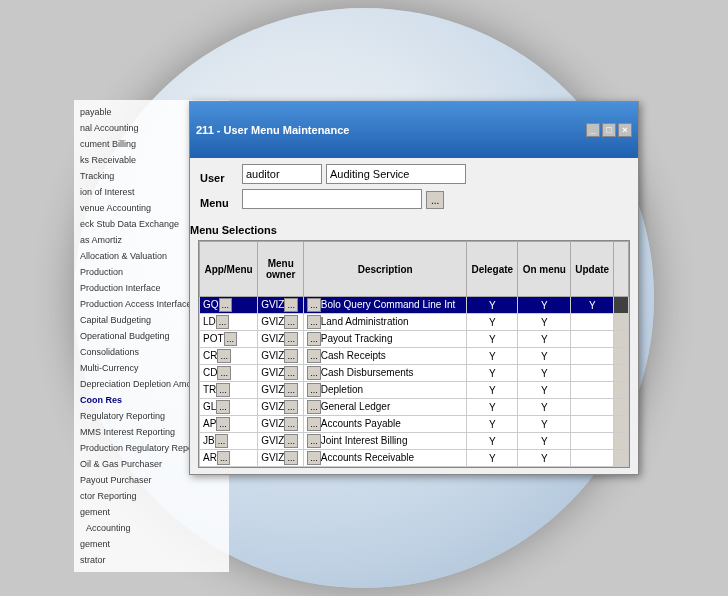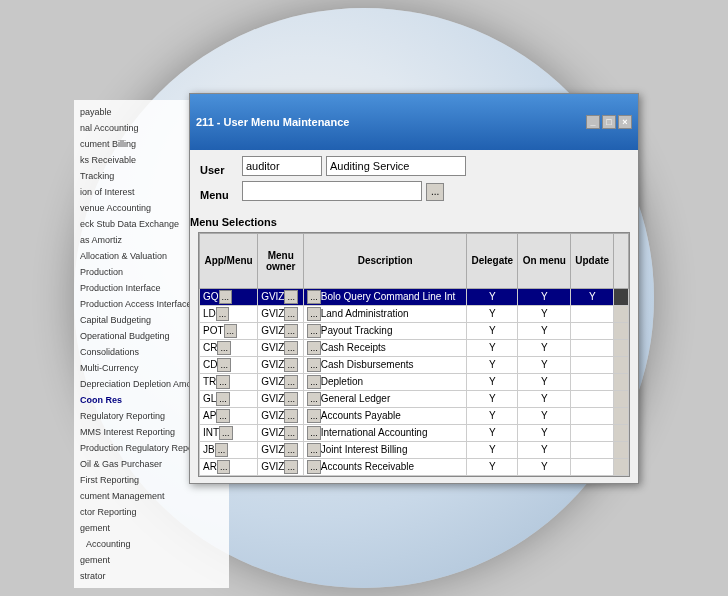--- a/index.html
+++ b/index.html
@@ -251,22 +251,21 @@
   <div>Capital Budgeting</div>
   <div>Operational Budgeting</div>
   <div>Consolidations</div>
   <div>Multi-Currency</div>
   <div>Depreciation Depletion Amortiz</div>
   <div style="font-weight:bold; color:#000080">Coon Res</div>
   <div>Regulatory Reporting</div>
   <div>MMS Interest Reporting</div>
   <div>Production Regulatory Report</div>
   <div>Oil &amp; Gas Purchaser</div>
-  <div>First Reporting</div>
-  <div>cument Management</div>
+  <div>Payout Purchaser</div>
   <div>ctor Reporting</div>
   <div>gement</div>
   <div style="padding-left: 8px">Accounting</div>
   <div>gement</div>
   <div>strator</div>
 
 </div>
 
 <div class="window-container" style="position: relative; z-index: 20; margin-left: 100px;">
 
@@ -377,29 +376,20 @@
           <tr>
             <td class="col-app"><span>AP</span><button class="cell-btn">...</button></td>
             <td class="col-owner"><span>GVIZ</span><button class="cell-btn">...</button></td>
             <td class="col-desc"><button class="cell-btn">...</button><span>Accounts Payable</span></td>
             <td class="col-delegate">Y</td>
             <td class="col-onmenu">Y</td>
             <td class="col-update"></td>
             <td class="scroll-col"></td>
           </tr>
           <tr>
-            <td class="col-app"><span>INT</span><button class="cell-btn">...</button></td>
-            <td class="col-owner"><span>GVIZ</span><button class="cell-btn">...</button></td>
-            <td class="col-desc"><button class="cell-btn">...</button><span>International Accounting</span></td>
-            <td class="col-delegate">Y</td>
-            <td class="col-onmenu">Y</td>
-            <td class="col-update"></td>
-            <td class="scroll-col"></td>
-          </tr>
-          <tr>
             <td class="col-app"><span>JB</span><button class="cell-btn">...</button></td>
             <td class="col-owner"><span>GVIZ</span><button class="cell-btn">...</button></td>
             <td class="col-desc"><button class="cell-btn">...</button><span>Joint Interest Billing</span></td>
             <td class="col-delegate">Y</td>
             <td class="col-onmenu">Y</td>
             <td class="col-update"></td>
             <td class="scroll-col"></td>
           </tr>
           <tr>
             <td class="col-app"><span>AR</span><button class="cell-btn">...</button></td>

